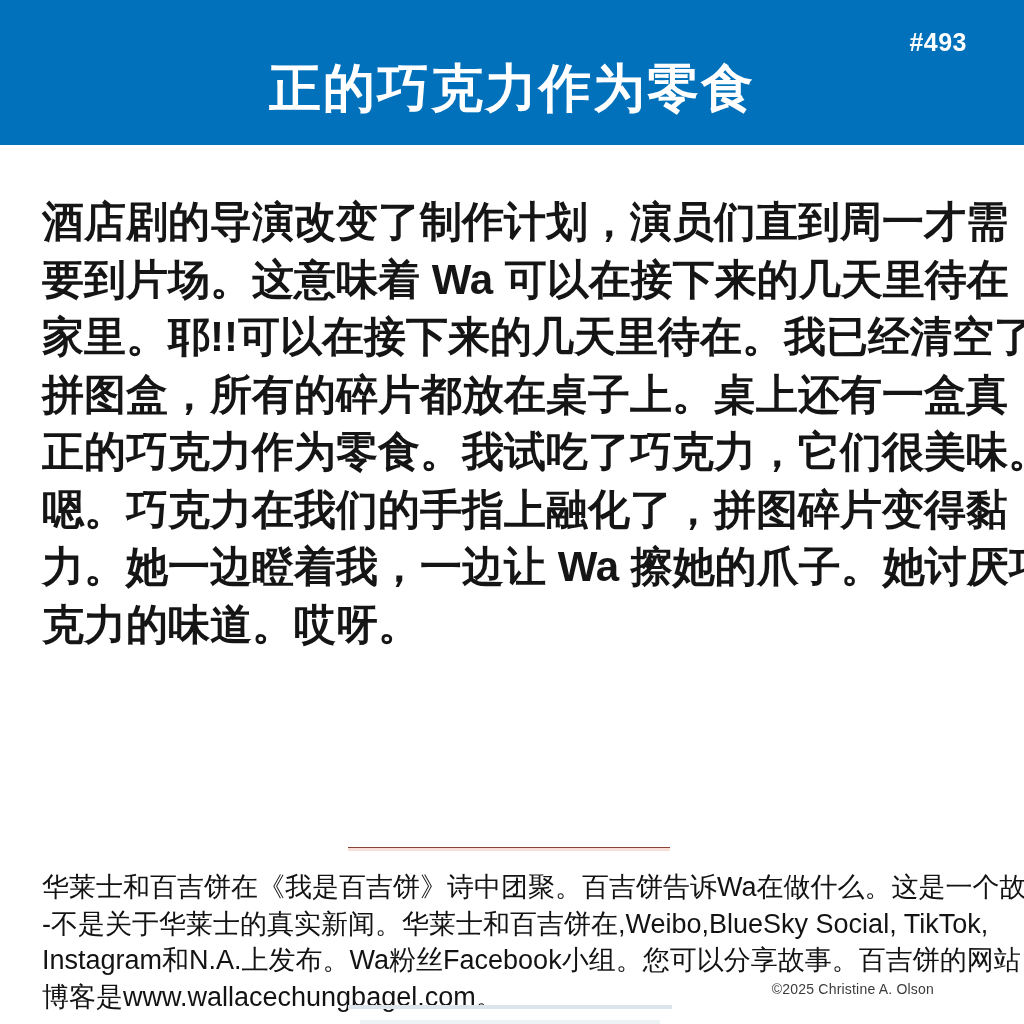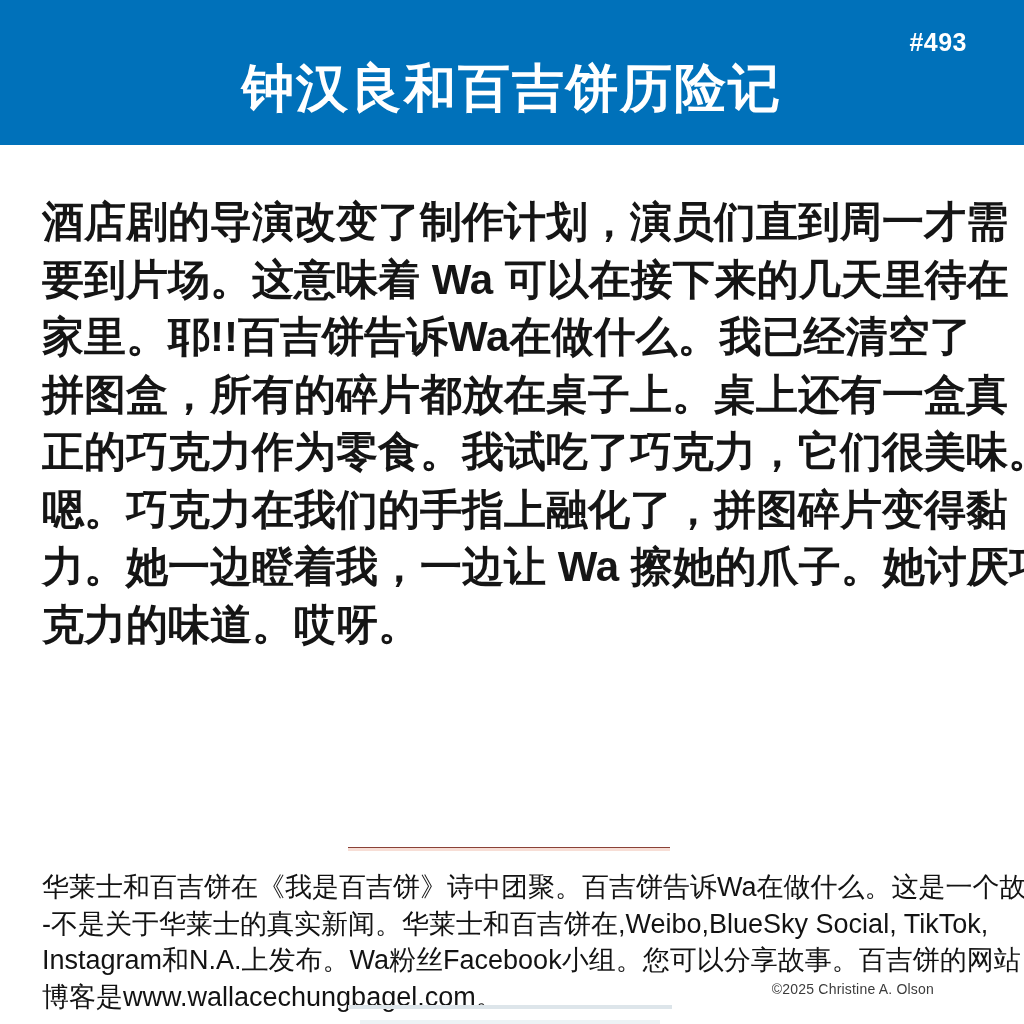--- a/index.html
+++ b/index.html
@@ -95,28 +95,28 @@
     position: absolute;
     left: 360px; top: 1020px;
     width: 300px; height: 4px;
     background: #edf2f5;
   }
 </style>
 </head>
 <body>
 
 <div class="header">
-  <div class="header-title">钟汉良和百吉饼历险记</div>
+  <div class="header-title">正的巧克力作为零食</div>
   <div class="issue-badge">#493</div>
 </div>
 
 <div class="story">
     <div class="line">酒店剧的导演改变了制作计划，演员们直到周一才需</div>
     <div class="line">要到片场。这意味着 Wa 可以在接下来的几天里待在</div>
-    <div class="line">家里。耶!!百吉饼告诉Wa在做什么。我已经清空了</div>
+    <div class="line">家里。耶!!可以在接下来的几天里待在。我已经清空了</div>
     <div class="line">拼图盒，所有的碎片都放在桌子上。桌上还有一盒真</div>
     <div class="line">正的巧克力作为零食。我试吃了巧克力，它们很美味。</div>
     <div class="line">嗯。巧克力在我们的手指上融化了，拼图碎片变得黏</div>
     <div class="line">力。她一边瞪着我，一边让 Wa 擦她的爪子。她讨厌巧</div>
     <div class="line">克力的味道。哎呀。</div>
   </div>
 
 <div class="divider"></div>
 
 <div class="footer">

